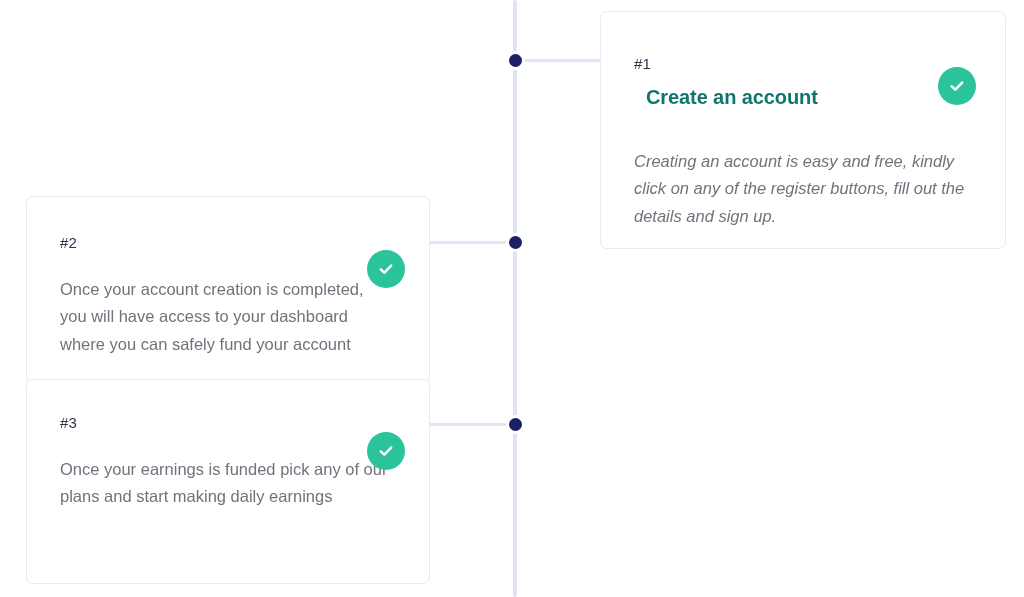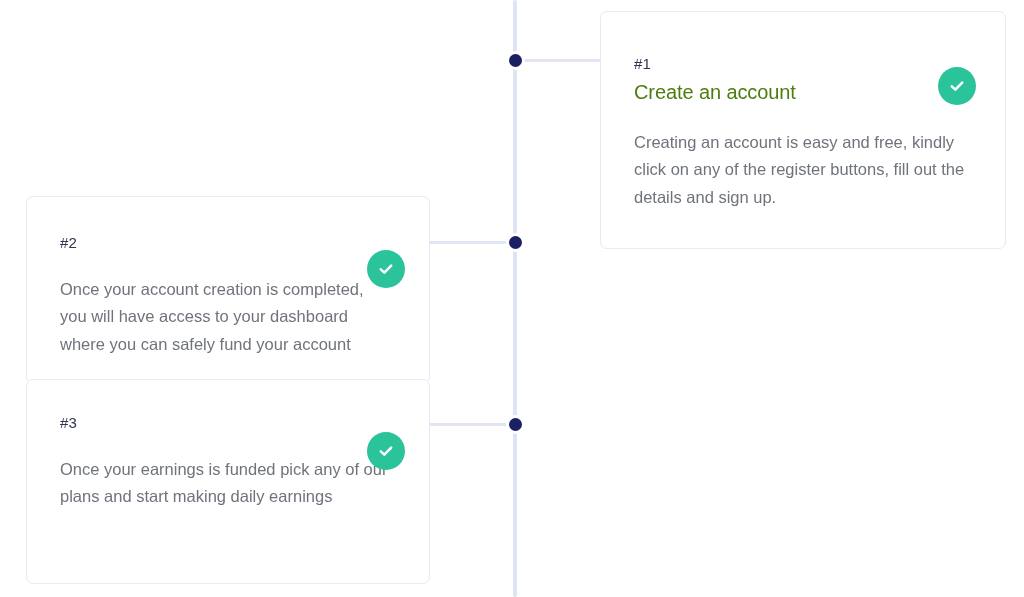--- a/index.html
+++ b/index.html
@@ -101,35 +101,35 @@
   .step-num {
     font-size: 15px;
     color: #2f3450;
     line-height: 1.1;
     margin: 0 0 7px 0;
     letter-spacing: 0.2px;
   }
 
   .step-title {
     font-size: 20px;
-    font-weight: normal;
-    color: #4d7c0f;
+    font-weight: bold;
+    color: #0f766e;
     line-height: 1.2;
-    margin: 0;
+    margin: 12px;
     letter-spacing: -0.1px;
   }
 
   .step-body {
     font-size: 16.5px;
     color: #6f737c;
     line-height: 1.68;
     margin: 24px 0 0 0;
     max-width: 340px;
   }
-  .card-1 .step-body { max-width: 345px; margin-top: 25px; }
+  .card-1 .step-body { max-width: 345px; margin-top: 39px; font-style: italic; }
   .card-2 .step-body { max-width: 320px; }
   .card-3 .step-body { max-width: 335px; margin-top: 24px; }
 
   
   .check-badge {
     position: absolute;
     width: 38px;
     height: 38px;
     border-radius: 50%;
     background: #2bc39a;

